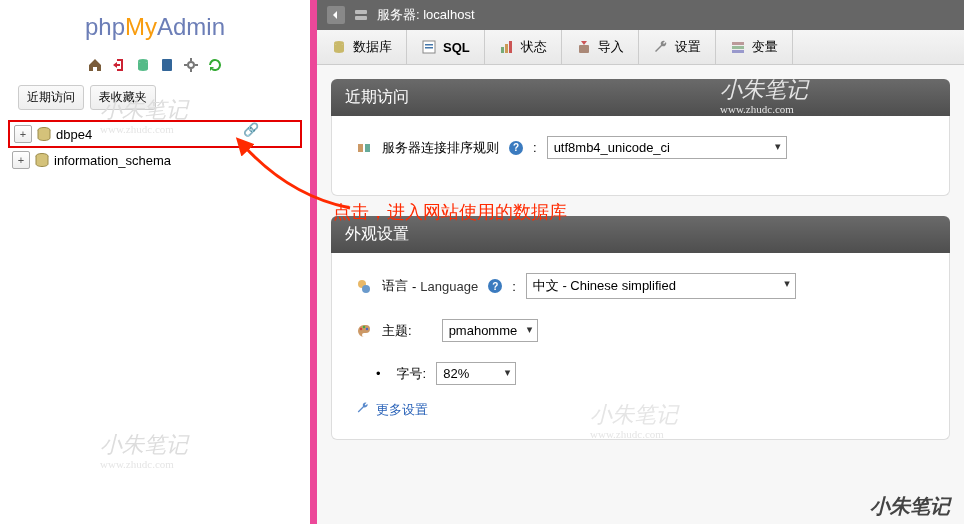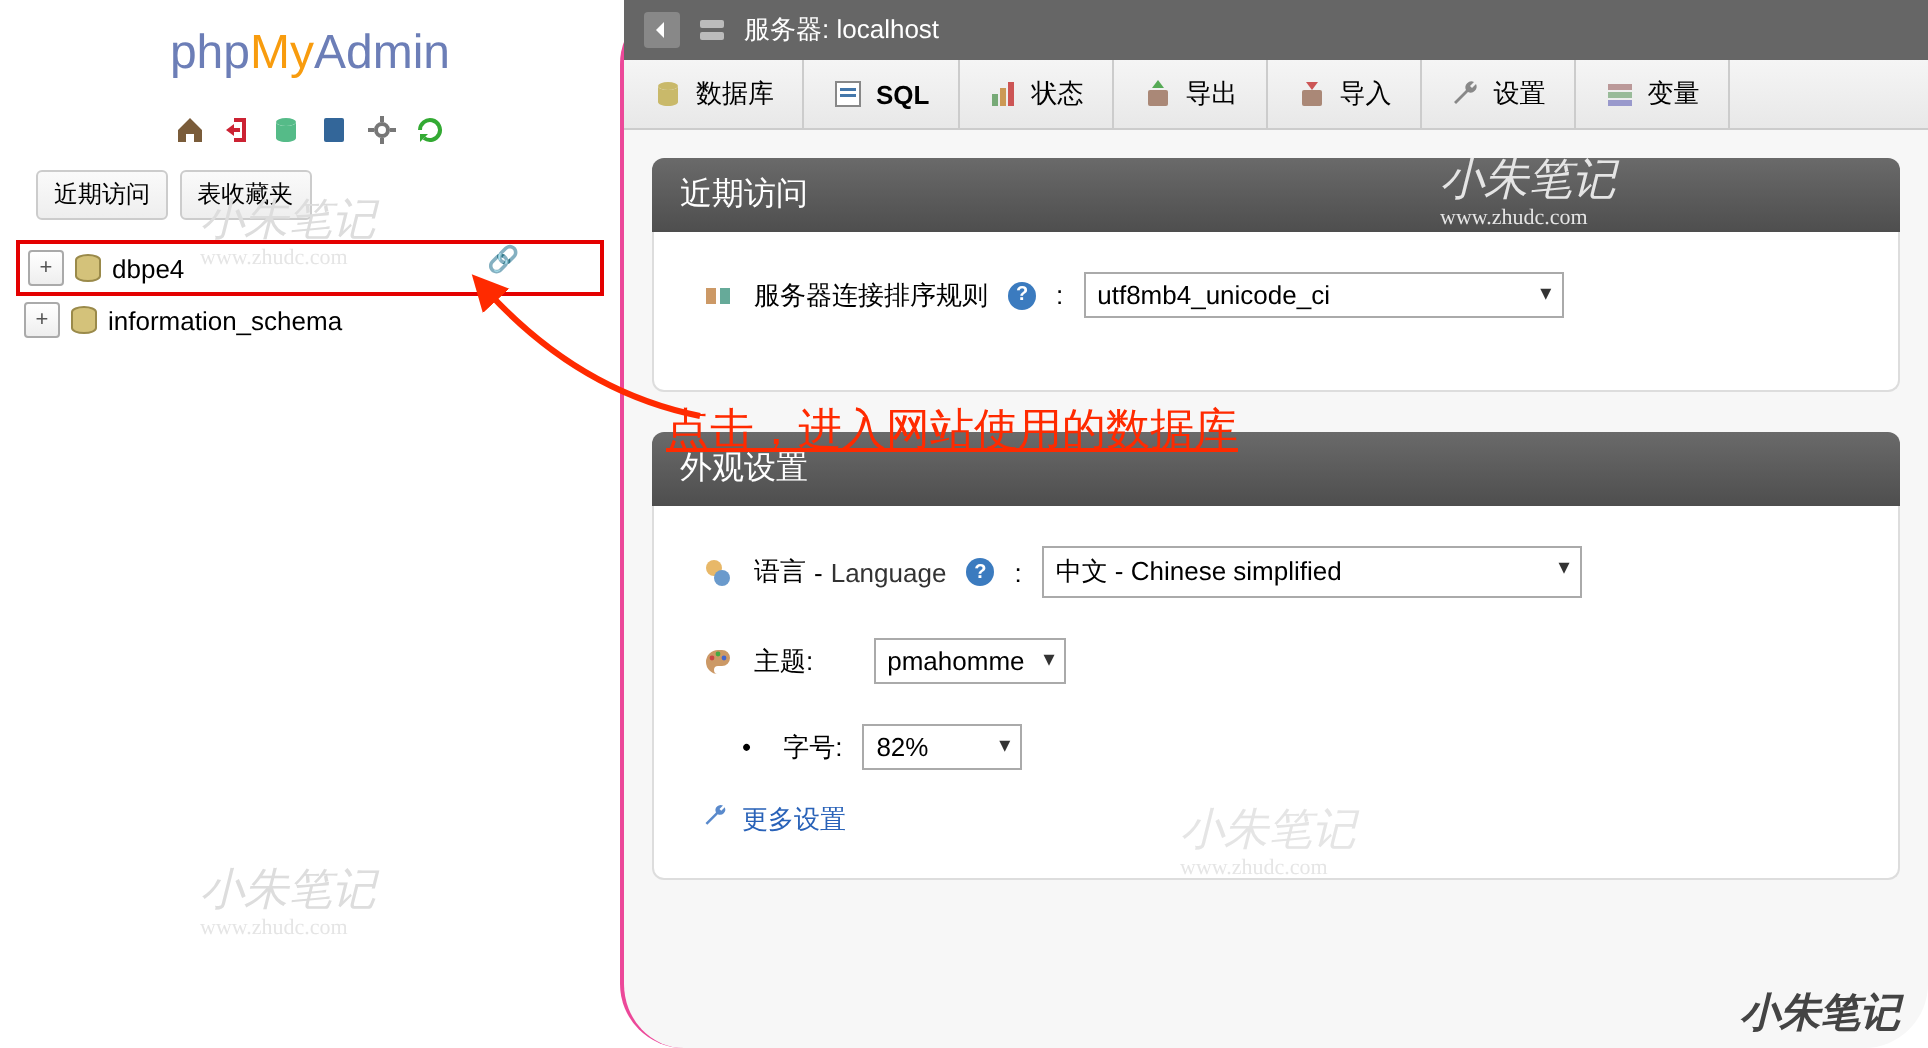--- a/index.html
+++ b/index.html
@@ -14,21 +14,21 @@
 .icon-row { display: flex; justify-content: center; gap: 4px; padding: 4px 0; }
 .icon-btn { width: 20px; height: 20px; display: flex; align-items: center; justify-content: center; cursor: pointer; }
 .tabs-row { padding: 6px 12px 6px 18px; }
 .tab-btn { display: inline-block; padding: 3px 8px; border: 1px solid #ccc; background: linear-gradient(#fafafa,#eee); border-radius: 3px; font-size: 12px; cursor: pointer; margin-right: 2px; }
 .db-tree { padding: 4px 8px; }
 .db-row { display: flex; align-items: center; gap: 4px; padding: 3px 4px; font-size: 13px; cursor: pointer; }
 .db-row.highlight { border: 2px solid #e40000; }
 .expand { width: 18px; height: 18px; border: 1px solid #aaa; border-radius: 2px; display: flex; align-items: center; justify-content: center; font-size: 11px; color: #555; background: linear-gradient(#fff,#eee); }
 .db-icon { width: 16px; height: 14px; }
 .link-icon { position: absolute; right: 50px; top: 122px; color: #888; }
-.main { flex: 1; background: #f7f7f7; border-left: 2px solid #ec4899; display: flex; flex-direction: column; border-radius: 32px; }
+.main { flex: 1; background: #f7f7f7; border-left: 7px solid #ec4899; display: flex; flex-direction: column; }
 .topbar { background: #666; color: #fff; padding: 6px 10px; display: flex; align-items: center; gap: 8px; font-size: 13px; }
 .topbar .back { width: 18px; height: 18px; background: #888; border-radius: 2px; display: flex; align-items: center; justify-content: center; }
 .toolbar { display: flex; background: linear-gradient(#f5f5f5,#e8e8e8); border-bottom: 1px solid #ccc; }
 .tool-tab { padding: 8px 14px; border-right: 1px solid #ccc; display: flex; align-items: center; gap: 6px; font-size: 13px; cursor: pointer; }
 .tool-tab .ticon { width: 16px; height: 16px; }
 .content { padding: 14px 14px; flex: 1; overflow-y: auto; }
 .panel { margin-bottom: 20px; }
 .panel-head { background: linear-gradient(#6a6a6a,#4e4e4e); color: #fff; padding: 8px 14px; border-radius: 6px 6px 0 0; font-size: 16px; font-weight: 400; }
 .panel-body { background: #fff; border: 1px solid #ddd; border-top: none; border-radius: 0 0 6px 6px; padding: 20px 24px; }
 .row { display: flex; align-items: center; gap: 10px; margin-bottom: 20px; font-size: 13px; }
@@ -38,21 +38,21 @@
 .italic { color: #333; }
 .help { width: 14px; height: 14px; border-radius: 50%; background: #3b7bbf; color: #fff; font-size: 10px; display: flex; align-items: center; justify-content: center; font-weight: bold; }
 .select { border: 1px solid #aaa; padding: 3px 20px 3px 6px; background: #fff; font-size: 13px; position: relative; min-width: 80px; }
 .select.wide { min-width: 240px; }
 .select.xwide { min-width: 270px; }
 .select::after { content: "▾"; position: absolute; right: 5px; top: 3px; color: #333; font-size: 11px; }
 .bullet { display: flex; align-items: center; gap: 10px; margin-left: 20px; margin-bottom: 16px; }
 .bullet::before { content: "•"; margin-right: 6px; }
 .more-link { color: #2962b8; display: flex; gap: 6px; cursor: pointer; }
 .wrench { width: 14px; height: 14px; }
-.annotation { position: absolute; left: 333px; top: 200px; color: #ff2a00; font-size: 22px; font-weight: 400; pointer-events: none; text-decoration: underline; }
+.annotation { position: absolute; left: 333px; top: 200px; color: #ff2a00; font-size: 18px; font-weight: 400; pointer-events: none; }
 .arrow-svg { position: absolute; left: 230px; top: 136px; pointer-events: none; }
 .watermark { position: absolute; color: #ddd; font-size: 22px; font-style: italic; pointer-events: none; font-family: "KaiTi", serif; }
 .wm-url { font-size: 11px; color: #e5e5e5; font-style: normal; display: block; margin-top: -2px; }
 .wm1 { left: 100px; top: 95px; }
 .wm1b { left: 100px; top: 430px; }
 .wm2 { left: 590px; top: 400px; color: #e5e5e5; }
 .wm3 { left: 720px; top: 75px; color: #e5e5e5; }
 .wm4 { right: 14px; bottom: 4px; color: #444; font-size: 20px; font-weight: bold; font-style: italic; }
 </style>
 </head>
@@ -159,27 +159,20 @@
           <svg class="ticon" viewBox="0 0 16 16">
             <rect x="2" y="8" width="3" height="6" fill="#7a7"></rect>
             <rect x="6" y="5" width="3" height="9" fill="#c95"></rect>
             <rect x="10" y="2" width="3" height="12" fill="#c55"></rect>
           </svg>
           <span>状态</span>
         </div>
       <div class="tool-tab">
           <svg class="ticon" viewBox="0 0 16 16">
             <rect x="3" y="6" width="10" height="8" fill="#a87" rx="1"></rect>
-            <path fill="#5a5" d="M8 1l3 4H5z"></path>
-          </svg>
-          <span>导出</span>
-        </div>
-      <div class="tool-tab">
-          <svg class="ticon" viewBox="0 0 16 16">
-            <rect x="3" y="6" width="10" height="8" fill="#a87" rx="1"></rect>
             <path fill="#c55" d="M8 6L5 2h6z"></path>
           </svg>
           <span>导入</span>
         </div>
       <div class="tool-tab">
           <svg class="ticon" viewBox="0 0 16 16">
             <path fill="#888" d="M13 3a3 3 0 0 1-4 4L3 13l-1-1 6-6a3 3 0 0 1 4-4l-2 2 1 1z"></path>
           </svg>
           <span>设置</span>
         </div>

